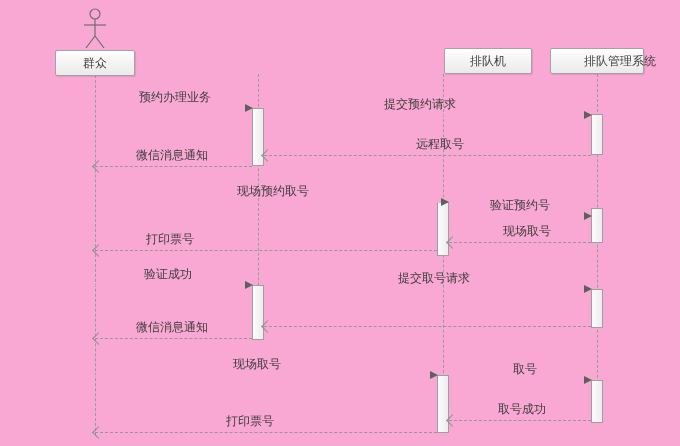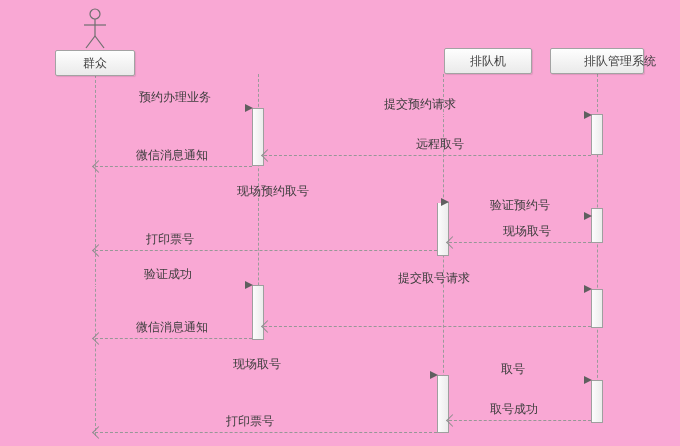--- a/index.html
+++ b/index.html
@@ -139,26 +139,26 @@
     <span class="lbl" style="left:77px;">微信消息通知</span>
     <span class="head-open"></span>
   </div>
 
   <div class="msg" style="left:95px;top:375px;width:342px;">
     <span class="lbl" style="left:162px;">现场取号</span>
     <span class="head-solid"></span>
   </div>
 
   <div class="msg" style="left:449px;top:380px;width:142px;">
-    <span class="lbl" style="left:64px;">取号</span>
+    <span class="lbl" style="left:76px;">取号</span>
     <span class="head-solid"></span>
   </div>
 
   <div class="msg dashed" style="left:449px;top:420px;width:142px;">
-    <span class="lbl" style="left:65px;margin-top:16px;">取号成功</span>
+    <span class="lbl" style="left:73px;margin-top:16px;">取号成功</span>
     <span class="head-open"></span>
   </div>
 
   <div class="msg dashed" style="left:95px;top:432px;width:342px;">
     <span class="lbl" style="left:155px;">打印票号</span>
     <span class="head-open"></span>
   </div>
 
 </div>
 

